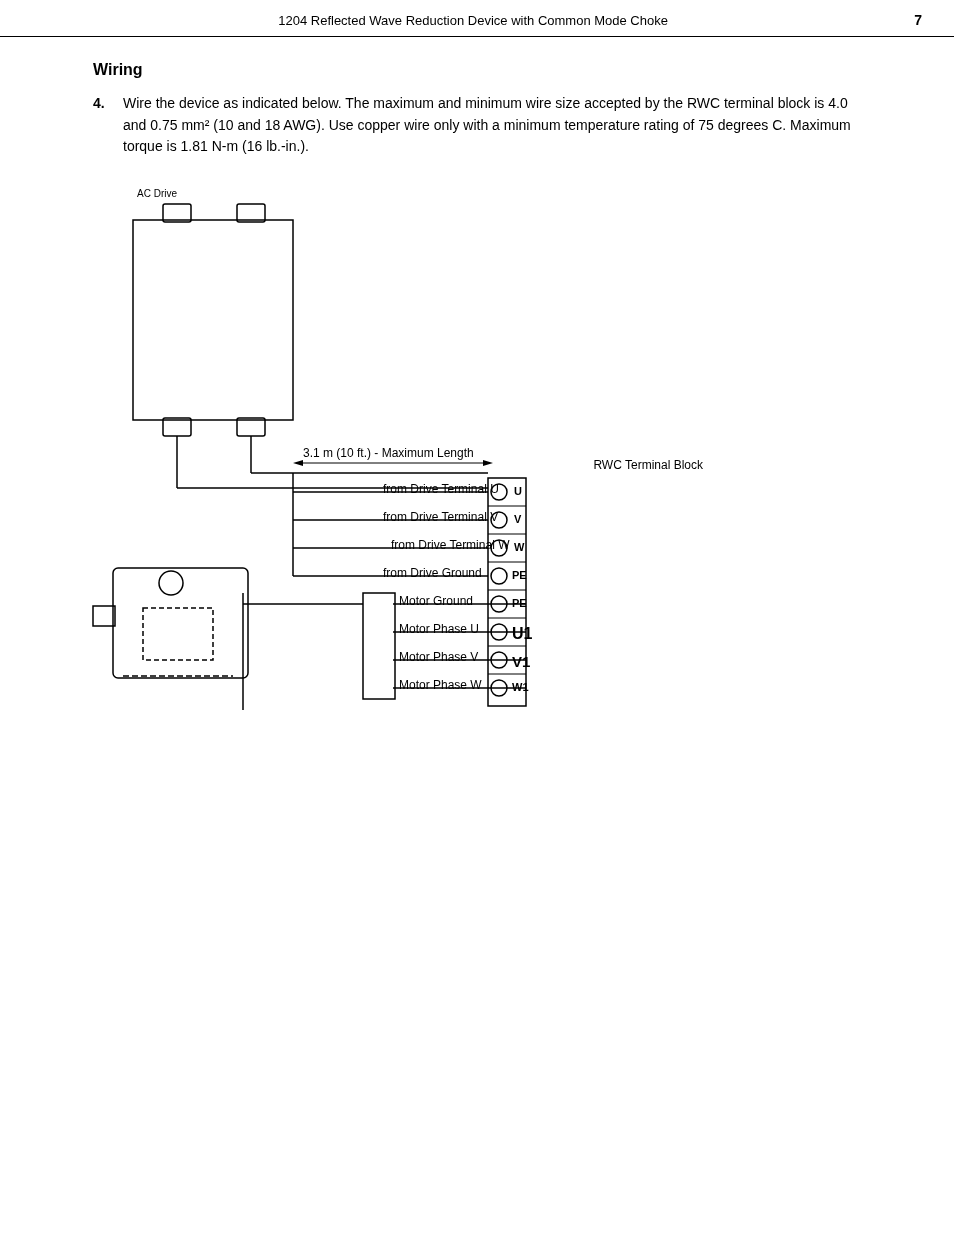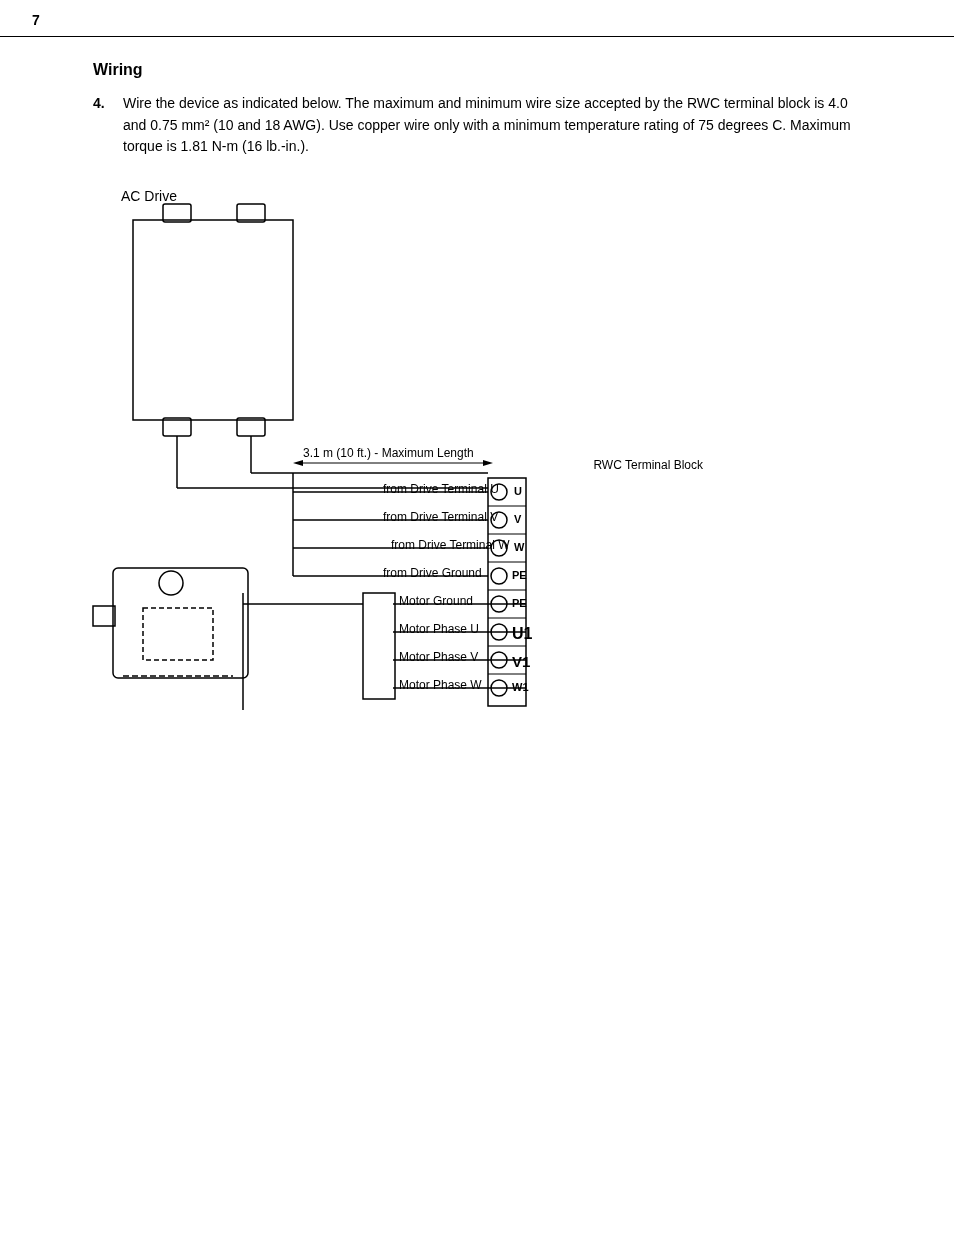--- a/index.html
+++ b/index.html
@@ -66,20 +66,21 @@
     .wire-label {
       position: absolute;
       font-size: 12px;
       white-space: nowrap;
     }
   </style>
 </head>
 <body>
 
 <div class="page-header">
+  <span class="header-title">1204 Reflected Wave Reduction Device with Common Mode Choke</span>
   <span class="header-page">7</span>
 </div>
 
 <div class="content">
   <div class="section-title">Wiring</div>
 
   <div class="step-text">
     <span class="step-number">4.</span>
     <span>Wire the device as indicated below. The maximum and minimum wire size accepted by the RWC terminal block is 4.0 and 0.75 mm² (10 and 18 AWG). Use copper wire only with a minimum temperature rating of 75 degrees C. Maximum torque is 1.81 N-m (16 lb.-in.).</span>
   </div>
@@ -159,21 +160,21 @@
 
       <circle cx="78" cy="405" r="12" fill="none" stroke="#000" stroke-width="1.5"></circle>
 
       <rect x="50" y="430" width="70" height="52" fill="none" stroke="#000" stroke-width="1.5" stroke-dasharray="5,3"></rect>
 
       <rect x="0" y="428" width="22" height="20" fill="none" stroke="#000" stroke-width="1.5"></rect>
 
       <line x1="30" y1="498" x2="140" y2="498" stroke="#000" stroke-width="1.5" stroke-dasharray="6,3"></line>
     </svg>
 
-    <div style="position:absolute; left:28px; top:10px; font-size:14px;">AC Drive</div>
+    <div style="position:absolute; left:44px; top:10px; font-size:10px;">AC Drive</div>
 
     <div style="position:absolute; right:-10px; top:280px; font-size:12px; white-space:nowrap; text-align:right;">RWC Terminal Block</div>
 
     <div style="position:absolute; left:210px; top:268px; font-size:12px; white-space:nowrap;">3.1 m (10 ft.) - Maximum Length</div>
 
     <div style="position:absolute; left:421px; top:307px; font-size:11px; font-weight:bold;">U</div>
     <div style="position:absolute; left:421px; top:335px; font-size:11px; font-weight:bold;">V</div>
     <div style="position:absolute; left:421px; top:363px; font-size:11px; font-weight:bold;">W</div>
     <div style="position:absolute; left:419px; top:391px; font-size:11px; font-weight:bold;">PE</div>
     <div style="position:absolute; left:419px; top:419px; font-size:11px; font-weight:bold;">PE</div>

